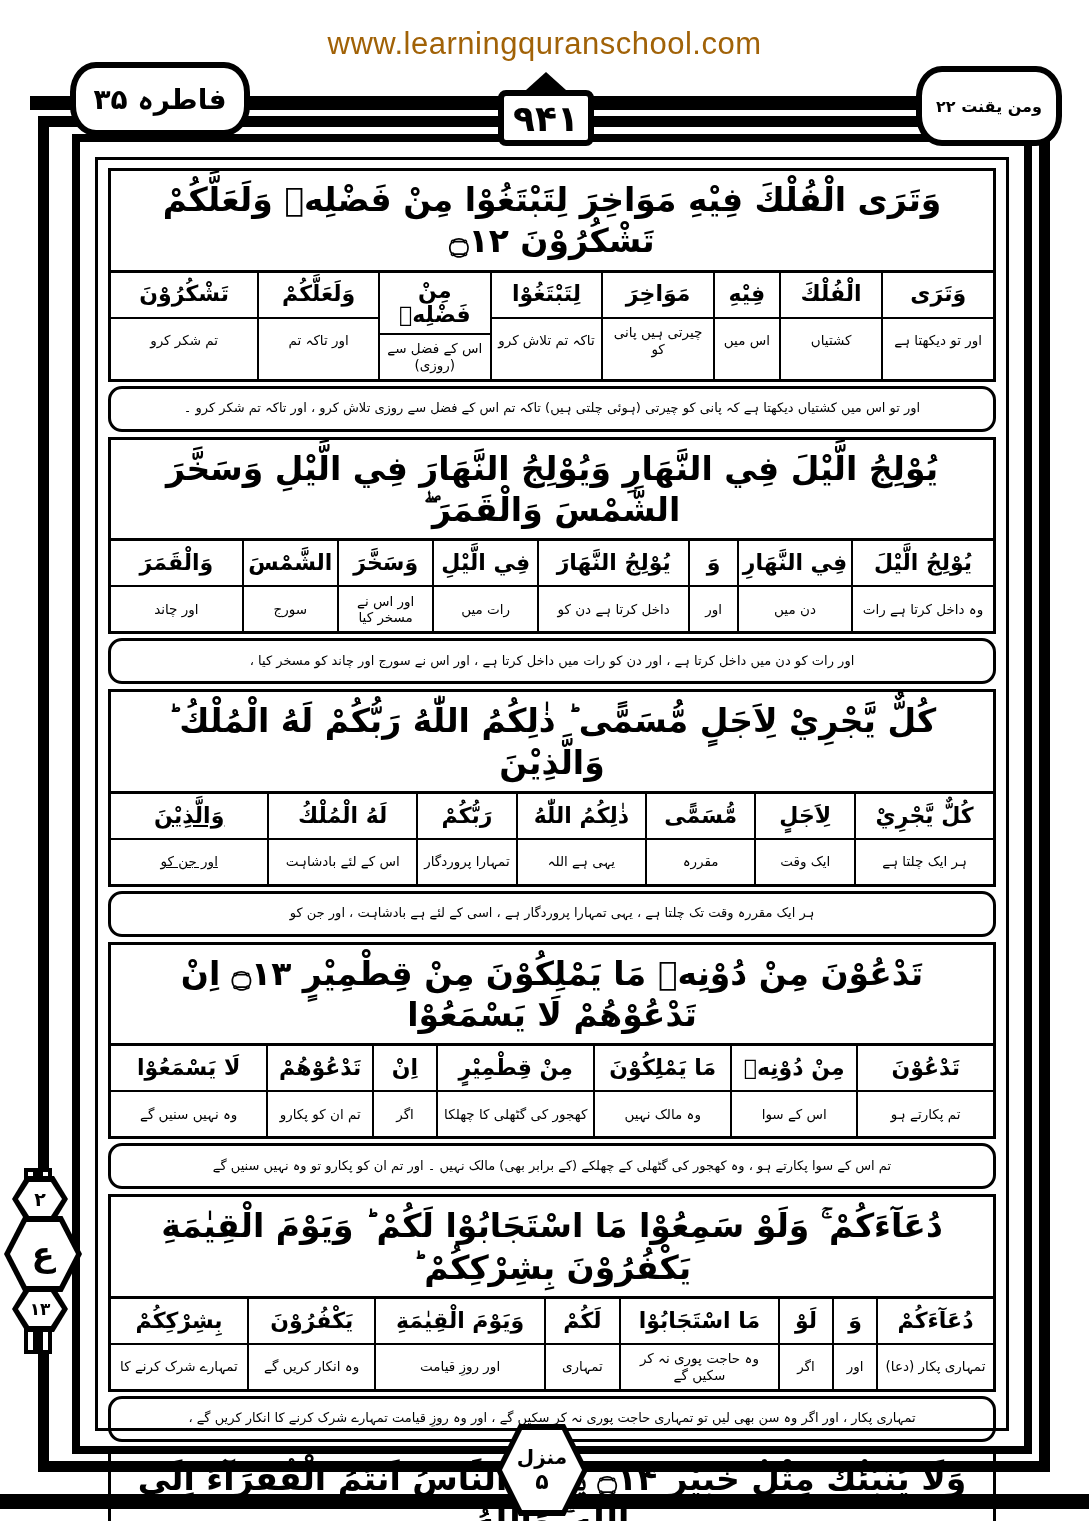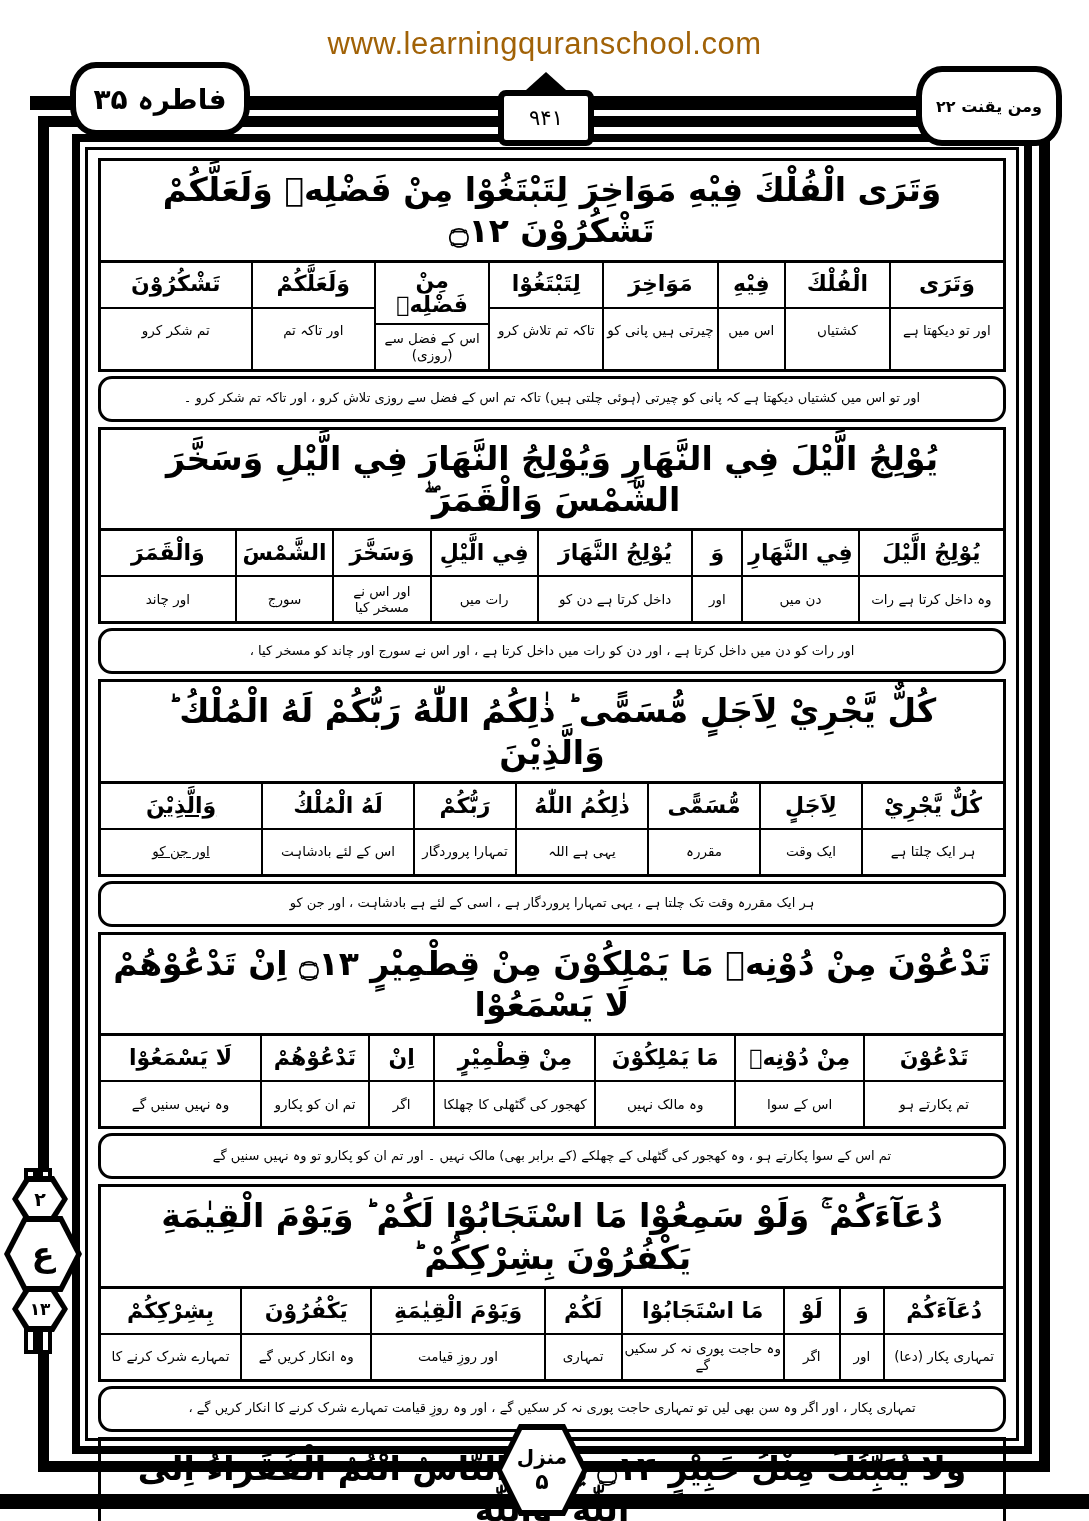--- a/index.html
+++ b/index.html
@@ -20,25 +20,25 @@
     border-radius:26px/30px; display:flex; align-items:center; justify-content:center;
     font-weight:bold; direction:rtl; z-index:5;
   }
   .badge-surah { left:70px;  top:62px;  width:180px; height:74px; font-size:28px; }
   .badge-juz   { left:916px; top:66px;  width:146px; height:80px; font-size:16px; }
   .pn-wrap { position:absolute; left:498px; top:72px; z-index:5; width:96px; }
   .pn-tri { width:0; height:0; margin:0 auto; border-left:20px solid transparent;
             border-right:20px solid transparent; border-bottom:18px solid #000; }
   .pn-box { background:#fff; border:6px solid #000; border-radius:8px; height:56px;
             display:flex; align-items:center; justify-content:center;
-            font-size:21px; font-weight:normal; }
+            font-size:36px; font-weight:bold; }
   
   .frame-outer { position:absolute; left:38px; top:116px; width:1012px; height:1356px;
                  border:11px solid #000; padding:7px; background:#fff; }
-  .frame-mid   { border:8px solid #000; height:100%; padding:5px;margin-left:16px; }
+  .frame-mid   { border:8px solid #000; height:100%; padding:15px;margin-left:16px; }
   .frame-inner { border:3px solid #000; height:100%; padding:8px 10px 6px; display:flex; flex-direction:column; }
   
   .block { display:flex; flex-direction:column; margin-bottom:5px; flex:1; }
   .verse-line {
     border:3px solid #000; direction:rtl; text-align:center;
     font-size:33px; font-weight:bold; line-height:1.25;
     padding:8px 10px; display:flex; align-items:center; justify-content:center;
     min-height:74px;
   }
   .word-table { display:flex; direction:rtl; border:3px solid #000; border-top:none; }

